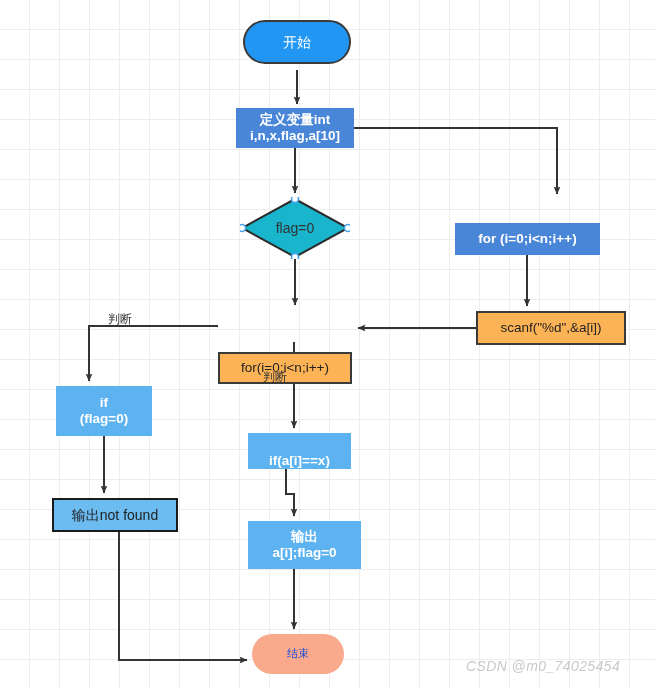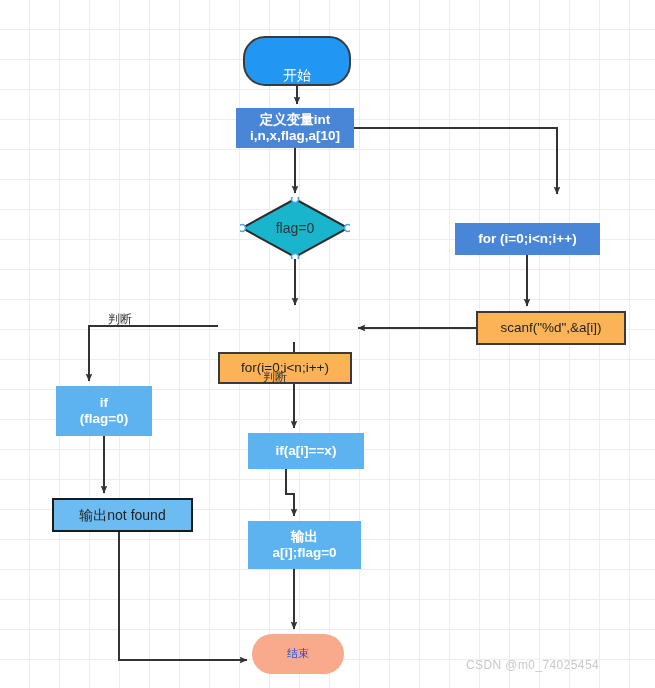--- a/index.html
+++ b/index.html
@@ -97,24 +97,25 @@
   }
   .edge-label {
     position: absolute;
     font-size: 12px;
     color: #333333;
     background: transparent;
     white-space: nowrap;
   }
   .watermark {
     position: absolute;
-    font-size: 12px;
+    font-size: 14px;
     color: #c9c9c9;
     letter-spacing: 0.4px;
     white-space: nowrap;
+    font-style: italic;
   }
 </style>
 </head>
 <body>
 
 <div id="canvas">
 
   <svg id="edges" viewBox="0 0 655 688" xmlns="http://www.w3.org/2000/svg">
     <defs>
       <marker id="arrow" markerWidth="9" markerHeight="9" refX="7.5" refY="3.4" orient="auto" markerUnits="userSpaceOnUse">
@@ -142,21 +143,21 @@
       <path d="M119,532 L119,660 L247,660" marker-end="url(#arrow)"></path>
 
       <path d="M294,342 L294,428" marker-end="url(#arrow)"></path>
 
       <path d="M286,469 L286,494 L294,494 L294,516" marker-end="url(#arrow)"></path>
 
       <path d="M294,569 L294,629" marker-end="url(#arrow)"></path>
     </g>
   </svg>
 
-  <div class="node n-terminator-start" style="left:243px; top:36px; width:108px; height:50px;align-items:flex-end;">
+  <div class="node n-terminator-start" style="left:243px; top:20px; width:108px; height:44px;">
     <span>开始</span>
   </div>
 
   <div class="node n-proc-blue-dark" style="left:236px; top:108px; width:118px; height:40px;">
     <span>定义变量int
 i,n,x,flag,a[10]</span>
   </div>
 
   <div class="n-decision-wrap" style="left:240px; top:197px; width:110px; height:62px;">
     <svg width="110" height="62" viewBox="0 0 110 62" xmlns="http://www.w3.org/2000/svg">
@@ -179,25 +180,25 @@
 
   <div class="node n-proc-orange" style="left:218px; top:310px; width:134px; height:32px;margin-top:42px;">
     <span>for(i=0;i&lt;n;i++)</span>
   </div>
 
   <div class="node n-proc-blue-light" style="left:56px; top:386px; width:96px; height:50px;">
     <span>if
 (flag=0)</span>
   </div>
 
-  <div class="node n-proc-blue-outline" style="left:52px; top:498px; width:141px; height:34px;align-items:center;">
+  <div class="node n-proc-blue-outline" style="left:52px; top:498px; width:126px; height:34px;align-items:center;">
     <span>输出not found</span>
   </div>
 
-  <div class="node n-proc-blue-light" style="left:248px; top:433px; width:116px; height:36px;">
+  <div class="node n-proc-blue-light" style="left:248px; top:433px; width:103px; height:36px;align-items:flex-end;">
     <span>if(a[i]==x)</span>
   </div>
 
   <div class="node n-proc-blue-light" style="left:248px; top:521px; width:113px; height:48px;">
     <span>输出
 a[i];flag=0</span>
   </div>
 
   <div class="node n-terminator-end" style="left:252px; top:634px; width:92px; height:40px;">
     <span>结束</span>

